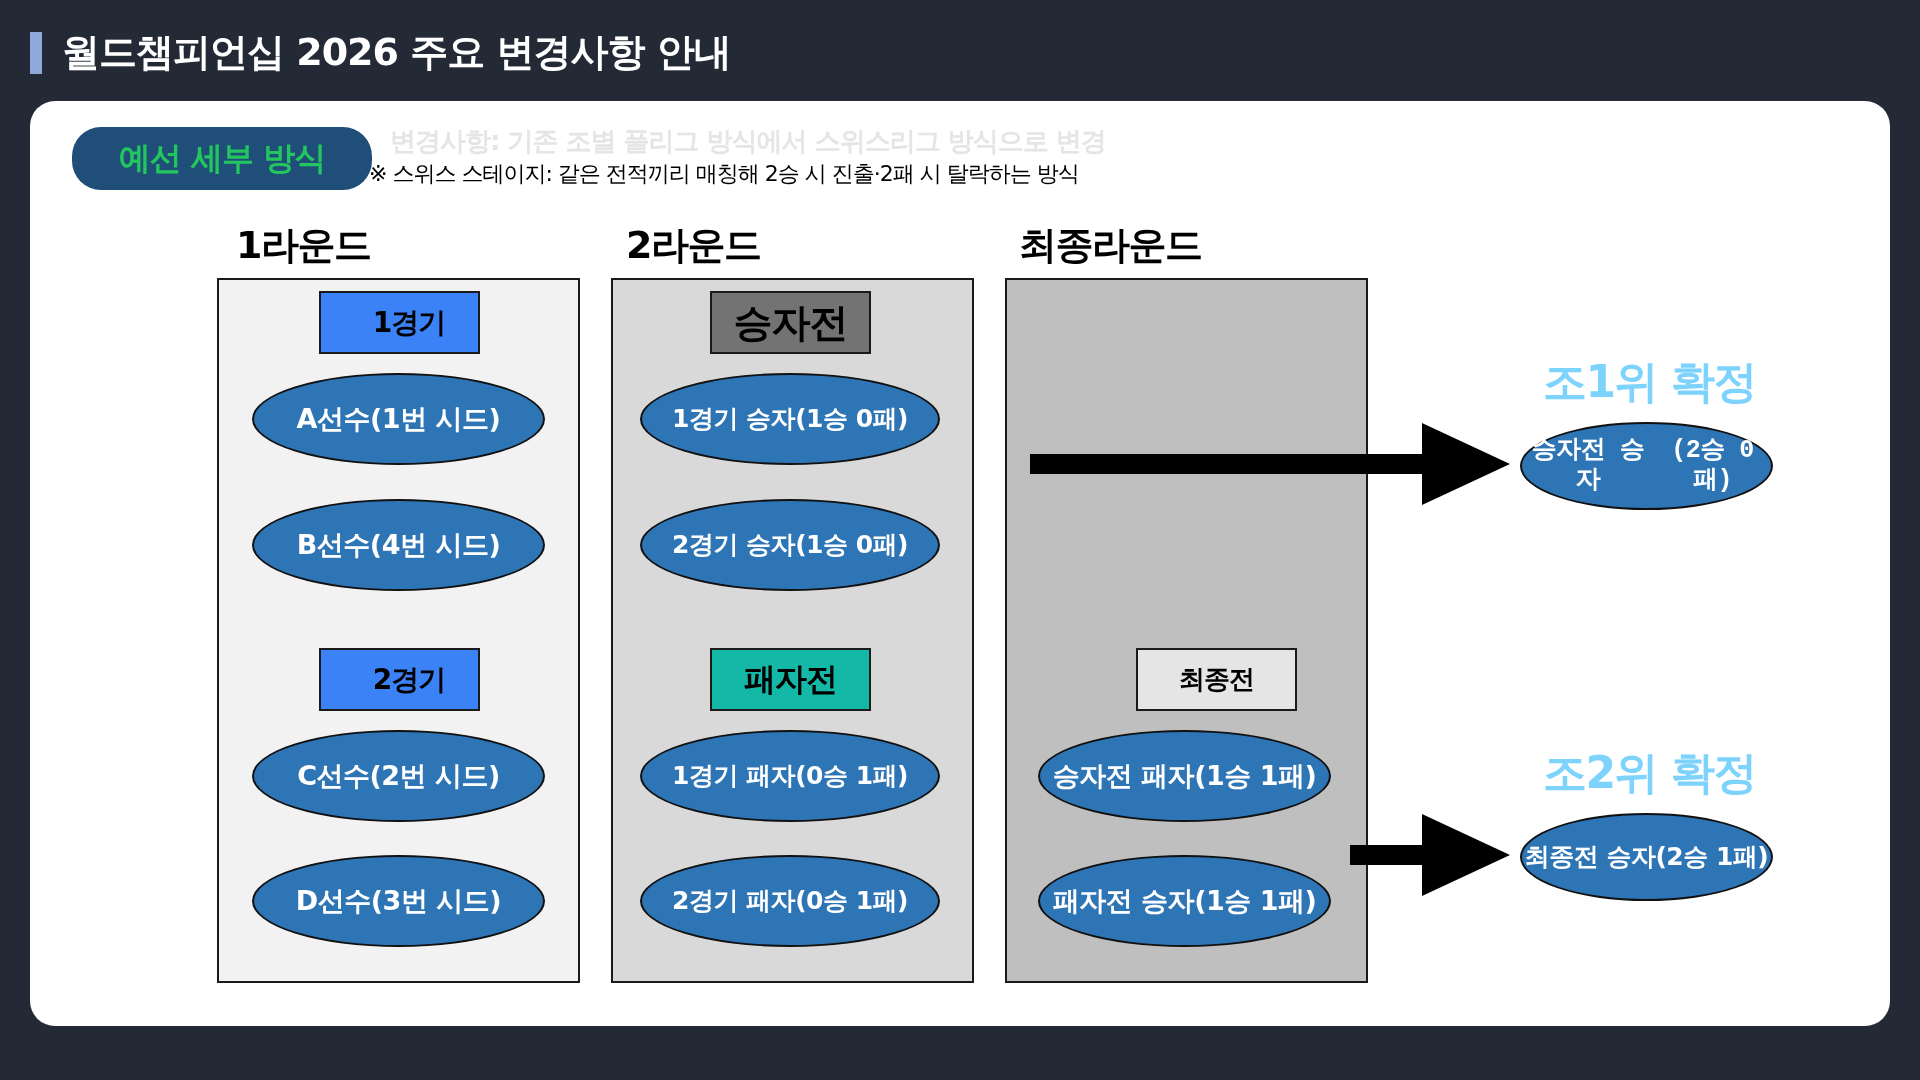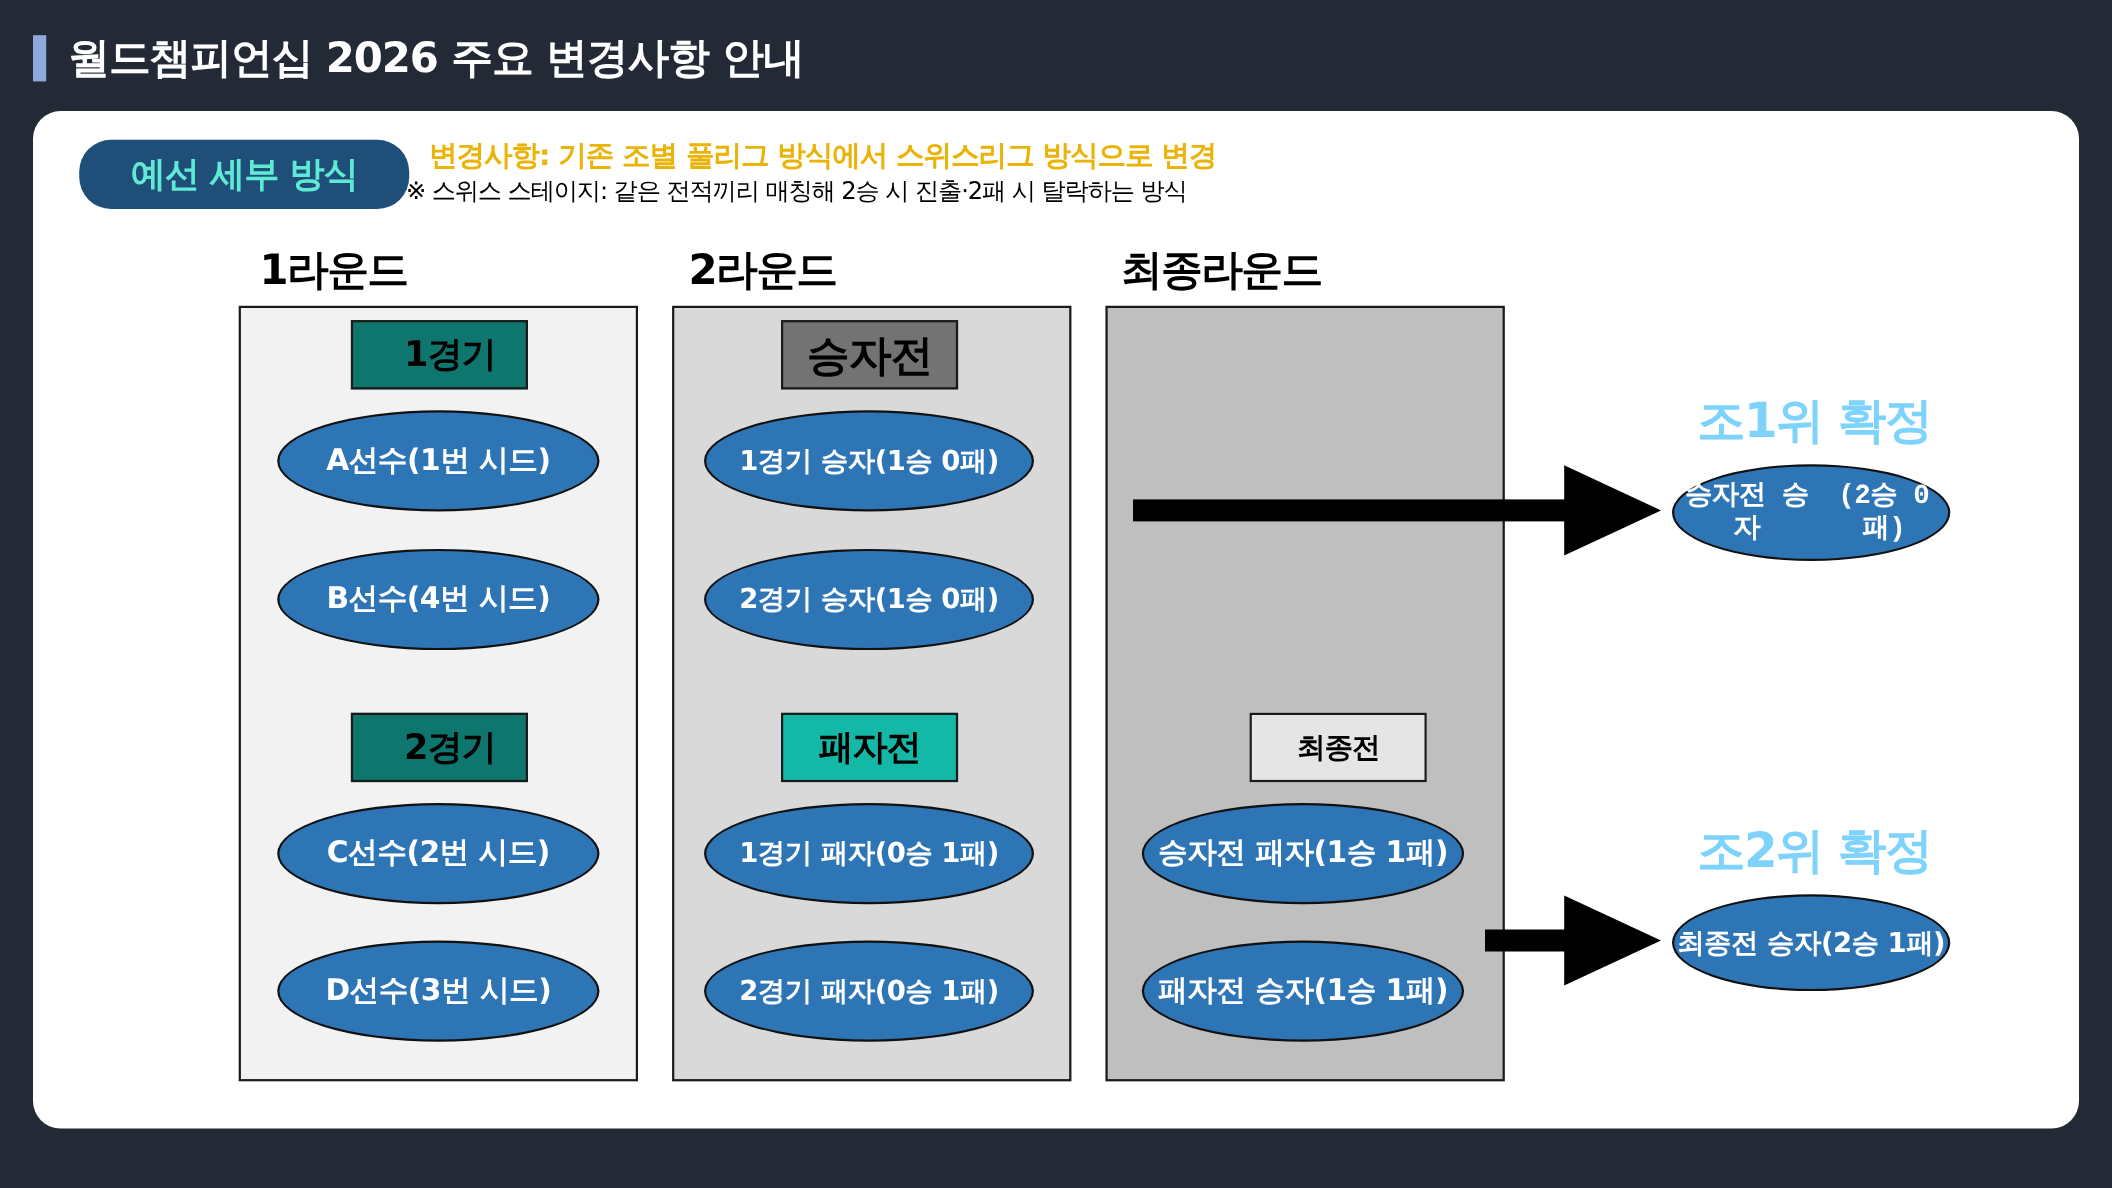--- a/index.html
+++ b/index.html
@@ -4,33 +4,33 @@
 <style>
   html, body { margin:0; padding:0; }
   body {
     width:1920px; height:1080px; background:#232a36; position:relative; overflow:hidden;
     font-family:"DejaVu Sans","Liberation Sans",sans-serif;
   }
   .accent-bar { position:absolute; left:30px; top:32px; width:12px; height:42px; background:#8eaadb; }
   .page-title { position:absolute; left:62px; top:24px; height:56px; line-height:56px; font-size:38px; font-weight:bold; color:#ffffff; letter-spacing:-1px; white-space:nowrap; }
   .card { position:absolute; left:30px; top:101px; width:1860px; height:925px; background:#ffffff; border-radius:25px; }
 
-  .badge { position:absolute; left:72px; top:127px; width:300px; height:63px; background:#1f4e79; color:#5eead4; font-size:32px; font-weight:bold; display:flex; align-items:center; justify-content:center; letter-spacing:-1px;border-radius:29px; }
-  .change-main { position:absolute; left:390px; top:124px; font-size:26px; font-weight:bold; color:#eab308; white-space:nowrap; letter-spacing:-1px;text-align:right; }
+  .badge { position:absolute; left:72px; top:127px; width:300px; height:63px; background:#1f4e79; color:#22c55e; font-size:32px; font-weight:bold; display:flex; align-items:center; justify-content:center; letter-spacing:-1px;border-radius:29px; }
+  .change-main { position:absolute; left:390px; top:124px; font-size:26px; font-weight:bold; color:#e5e5e5; white-space:nowrap; letter-spacing:-1px;text-align:right; }
   .change-note { position:absolute; left:369px; top:159px; font-size:22px; color:#000; white-space:nowrap; letter-spacing:-1px; }
 
   .round-title { position:absolute; top:220px; font-size:38px; font-weight:bold; color:#000; letter-spacing:-1.5px; white-space:nowrap; }
 
   .column { position:absolute; top:278px; height:705px; width:363px; border:2px solid #1a1a1a; box-sizing:border-box; }
   .col1 { left:217px; background:#f2f2f2; }
   .col2 { left:611px; background:#d9d9d9; }
   .col3 { left:1005px; background:#bfbfbf; }
 
   .stage-label { position:absolute; width:161px; height:63px; border:2px solid #1a1a1a; box-sizing:border-box; display:flex; align-items:center; justify-content:center; font-weight:bold; color:#000; letter-spacing:-1px; }
-  .lbl-blue { background:#0f766e; font-size:32px;padding-left:19px; }
+  .lbl-blue { background:#3b82f6; font-size:28px;padding-left:19px; }
   .lbl-yellow { background:#737373; font-size:39px; }
   .lbl-green { background:#14b8a6; font-size:32px; }
   .lbl-pink { background:#e5e5e5; font-size:26px;margin-left:32px; }
 
   .node { position:absolute; background:#2e75b6; border:2px solid #111; box-sizing:border-box; border-radius:50%; color:#fff; font-weight:bold; display:flex; flex-direction:row; align-items:center; justify-content:center; text-align:center; letter-spacing:-0.5px; }
   .node span { display:block; line-height:1.2; }
   .node-lg { width:293px; height:92px; font-size:27px; }
   .node-md { width:300px; height:92px; font-size:25px; }
   .node-res { width:253px; height:88px; font-size:25px; }
 

